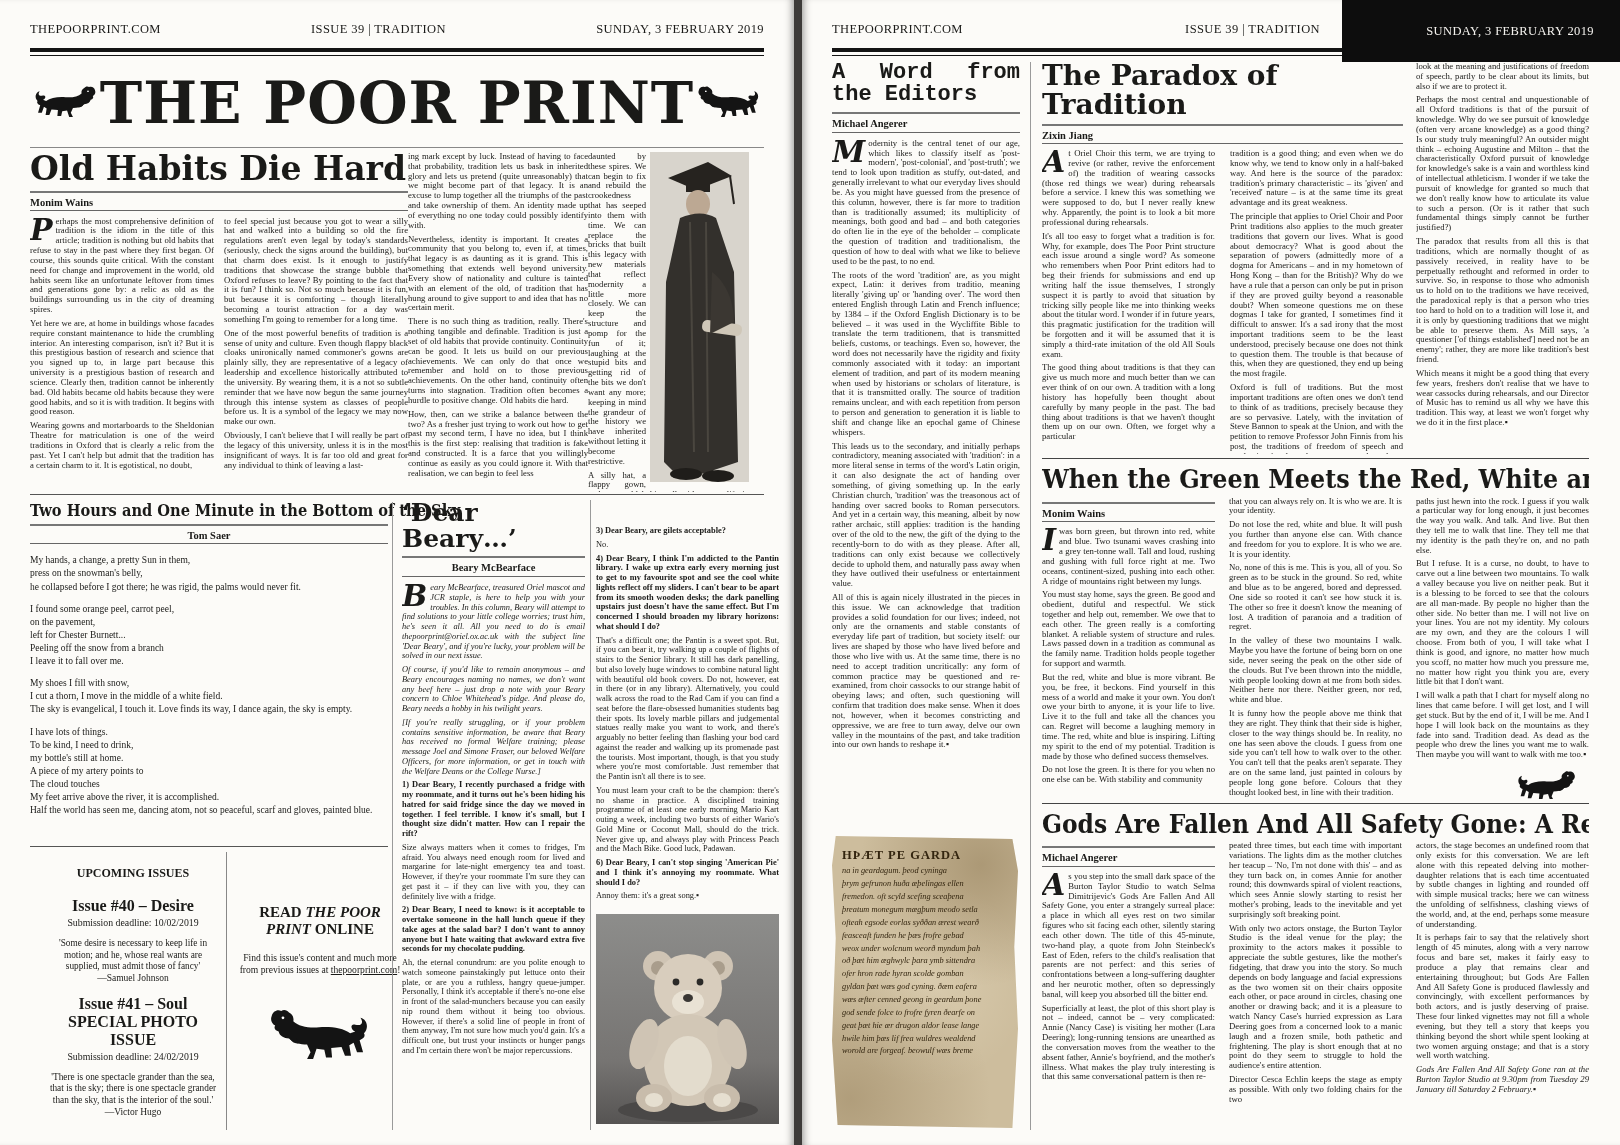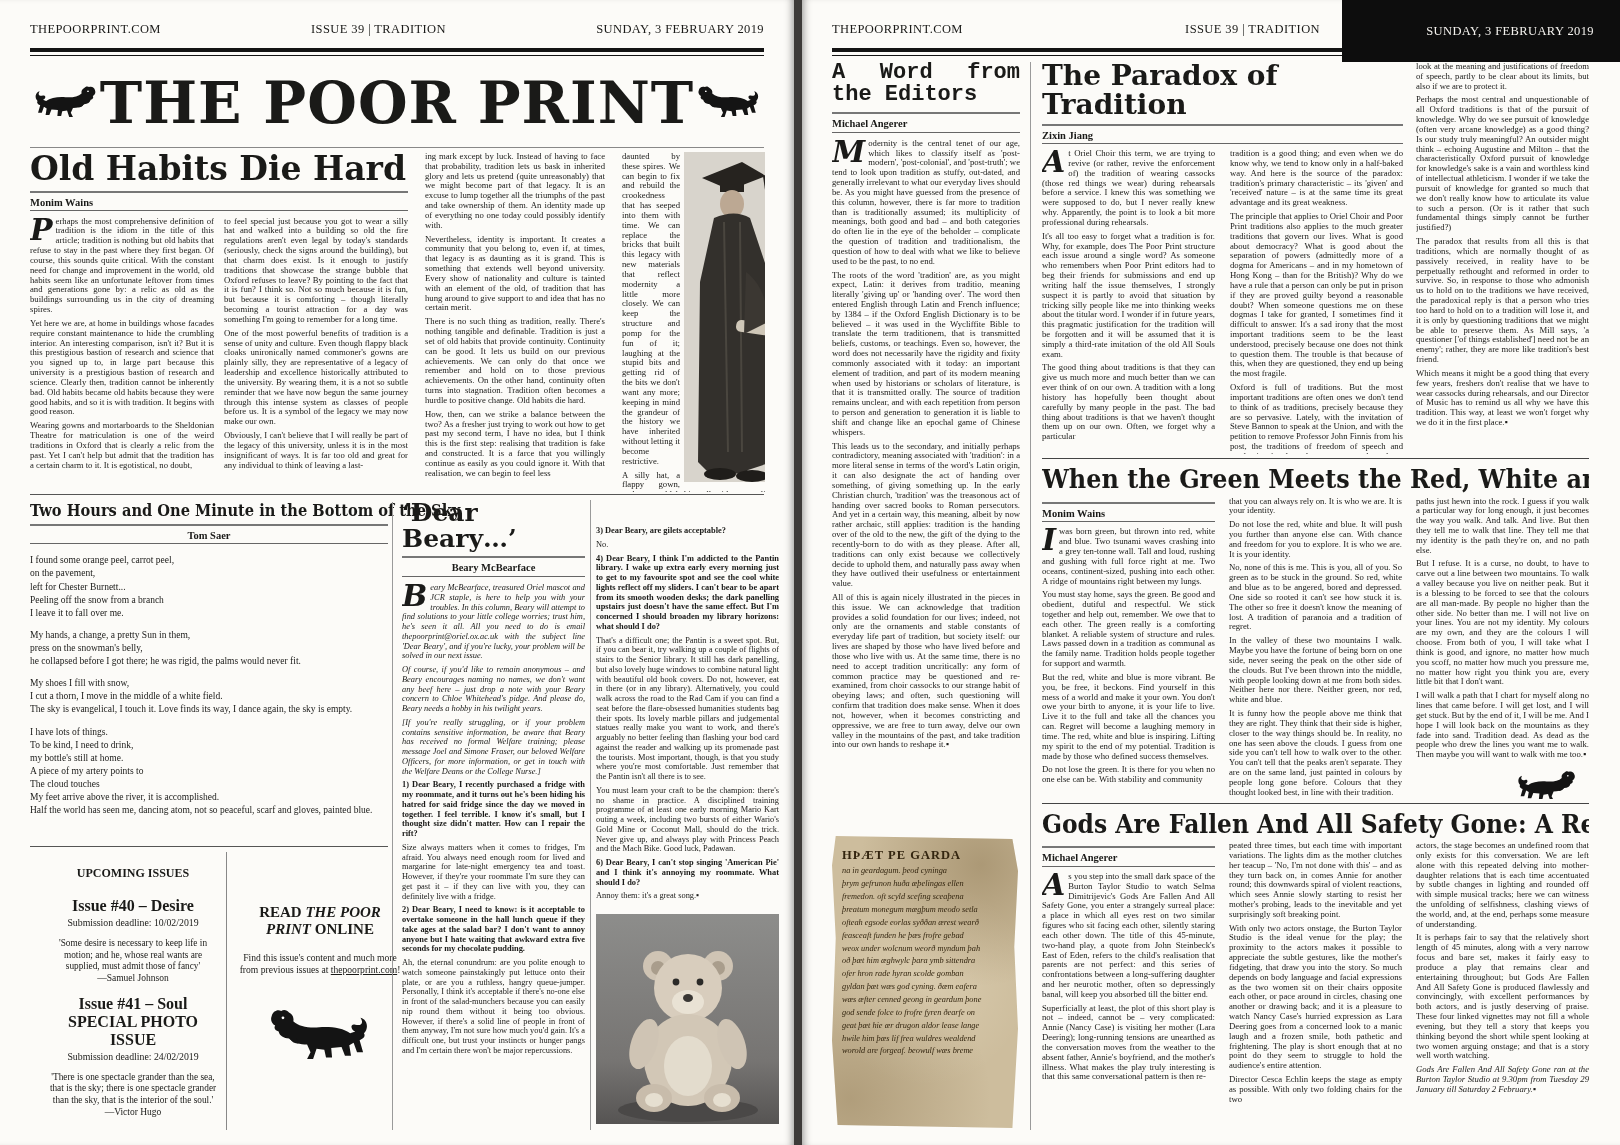--- a/index.html
+++ b/index.html
@@ -30,21 +30,21 @@
   .bt{font-size:8.7px;line-height:1.13;text-align:justify;}
   .bt p{margin:0 0 4px;}
   .bt p.q{font-weight:700;}
   .bt p.it{font-style:italic;}
   .dropcap{float:left;font-family:"DejaVu Serif",serif;font-style:italic;font-weight:700;
            font-size:30px;line-height:.74;padding:2px 3px 0 0;}
   .col{overflow:hidden;}
   .vrule{position:absolute;width:1px;background:#9a9a9a;}
   .hrule{height:1px;background:#444;}
   
-  .oldhabits{position:absolute;top:152px;left:30px;width:735px;height:340px;display:flex;gap:17px;overflow:hidden;}
+  .oldhabits{position:absolute;top:152px;left:30px;width:735px;height:340px;display:flex;gap:0;overflow:hidden;}
   .oh-left{width:378px;flex:none;}
   .oh-cols{display:flex;gap:10px;height:276px;overflow:hidden;}
   .oh-cols .col{width:184px;}
   .oh-c3{width:180px;flex:none;height:340px;}
   .oh-c4{width:161px;flex:none;height:340px;overflow:hidden;}
   .grad{float:right;width:99px;height:330px;margin-left:4px;background:#d8d4cc;}
   .twohours{position:absolute;top:502px;left:30px;width:358px;}
   .th-hl{font-size:17px;white-space:nowrap;transform:scaleX(.86);transform-origin:left;}
   .poem{font-size:9.5px;line-height:1.38;margin-top:10px;}
   .poem p{margin:0 0 9px;}
@@ -190,22 +190,22 @@
     </div>
 
     <div class="rule-thin" style="top:494px;background:#555"></div>
 
     <div class="twohours">
       <div class="hl th-hl">Two Hours and One Minute in the Bottom of the Sky</div>
       <div class="hl-rule"></div>
       <div class="bl center">Tom Saer</div>
       <div class="bl-rule"></div>
       <div class="poem">
+          <p class="stanza">My hands, a change, a pretty Sun in them,<br>press on the snowman's belly,<br>he collapsed before I got there; he was rigid, the palms would never fit.</p>
           <p class="stanza">I found some orange peel, carrot peel,<br>on the pavement,<br>left for Chester Burnett...<br>Peeling off the snow from a branch<br>I leave it to fall over me.</p>
-          <p class="stanza">My hands, a change, a pretty Sun in them,<br>press on the snowman's belly,<br>he collapsed before I got there; he was rigid, the palms would never fit.</p>
           <p class="stanza">My shoes I fill with snow,<br>I cut a thorn, I move in the middle of a white field.<br>The sky is evangelical, I touch it. Love finds its way, I dance again, the sky is empty.</p>
           <p class="stanza">I have lots of things.<br>To be kind, I need to drink,<br>my bottle's still at home.<br>A piece of my artery points to<br>The cloud touches<br>My feet arrive above the river, it is accomplished.<br>Half the world has seen me, dancing atom, not so peaceful, scarf and gloves, painted blue.</p>
         </div>
     </div>
 
     <div class="rule-thin" style="top:846px;background:#555;left:30px;right:406px;width:auto"></div>
 
     <div class="boxrow">
       <div class="ubox">
         <div class="bt-title">UPCOMING ISSUES</div>

